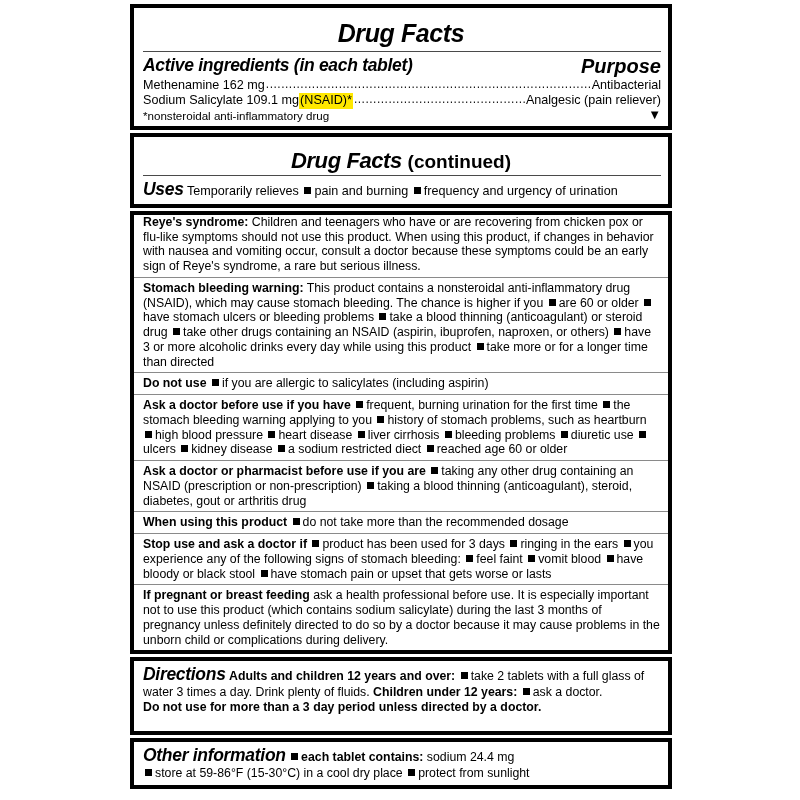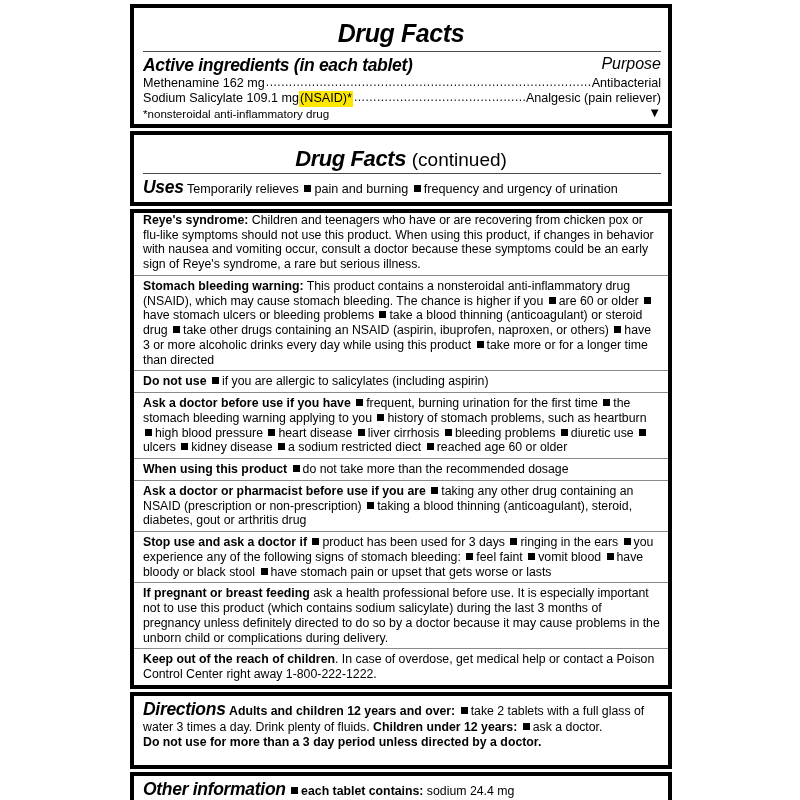--- a/index.html
+++ b/index.html
@@ -29,30 +29,30 @@
 
   
   .title {
     font-weight: bold; font-style: italic;
     font-size: 25px; line-height: 1.06;
     letter-spacing: -0.4px;
     padding: 12px 9px 2px 9px;
     text-align: center;
   }
   .title .cont {
-    font-style: normal; font-weight: normal;
+    font-style: normal; font-weight: bold;
     font-size: 19px; letter-spacing: 0;
   }
   .sec-head {
     font-weight: bold; font-style: italic;
     font-size: 17.5px; letter-spacing: -0.3px;
   }
   .purpose {
-    font-weight: normal; font-style: italic;
-    font-size: 16px; float: right;
+    font-weight: bold; font-style: italic;
+    font-size: 20px; float: right;
   }
   .body { font-size: 12.3px; line-height: 1.2; }
   .bold { font-weight: bold; }
 
   
   .ai-row {
     font-size: 12.6px; line-height: 1.24;
     display: flex; align-items: baseline;
     white-space: nowrap;
   }
@@ -155,48 +155,45 @@
       <span class="bul"></span><span>liver cirrhosis</span>
       <span class="bul"></span><span>bleeding problems</span>
       <span class="bul"></span><span>diuretic use</span>
       <span class="bul"></span><span>ulcers</span>
       <span class="bul"></span><span>kidney disease</span>
       <span class="bul"></span><span>a sodium restricted diect</span>
       <span class="bul"></span><span>reached age 60 or older</span>
     </div>
 
     <div class="blk body">
-      <span class="bold">When using this product</span>
-      <span class="bul"></span><span>do not take more than the recommended dosage</span>
-    </div>
-
-    <div class="blk body">
       <span class="bold">Ask a doctor or pharmacist before use if you are</span>
       <span class="bul"></span><span>taking any other drug containing an NSAID (prescription or non-prescription)</span>
       <span class="bul"></span><span>taking a blood thinning (anticoagulant), steroid, diabetes, gout or arthritis drug</span>
+    </div>
+
+    <div class="blk body">
+      <span class="bold">When using this product</span>
+      <span class="bul"></span><span>do not take more than the recommended dosage</span>
     </div>
 
     <div class="blk body">
       <span class="bold">Stop use and ask a doctor if</span>
       <span class="bul"></span><span>product has been used for 3 days</span>
       <span class="bul"></span><span>ringing in the ears</span>
       <span class="bul"></span><span>you experience any of the following signs of stomach bleeding:</span>
       <span class="bul"></span><span>feel faint</span>
       <span class="bul"></span><span>vomit blood</span>
       <span class="bul"></span><span>have bloody or black stool</span>
       <span class="bul"></span><span>have stomach pain or upset that gets worse or lasts</span>
     </div>
 
     <div class="blk body">
       <span class="bold">If pregnant or breast feeding</span><span> ask a health professional before use. It is especially important not to use this product (which contains sodium salicylate) during the last 3 months of pregnancy unless definitely directed to do so by a doctor because it may cause problems in the unborn child or complications during delivery.</span>
     </div>
 
-    <div class="blk body">
-      <span class="bold">Keep out of the reach of children</span><span>.  In case of overdose, get medical help or contact a Poison Control Center right away 1-800-222-1222.</span>
-    </div>
   </div>
 
   <div class="panel">
     <div class="pad body" style="padding-top:3px;padding-bottom:16px;">
       <span class="sec-head">Directions</span>
       <span class="bold">Adults and children 12 years and over:</span>
       <span class="bul"></span><span>take 2 tablets with a full glass of water 3 times a day. Drink plenty of fluids.</span>
       <span class="bold">Children under 12 years:</span>
       <span class="bul"></span><span>ask a doctor.</span>
       <div class="bold">Do not use for more than a 3 day period unless directed by a doctor.</div>

